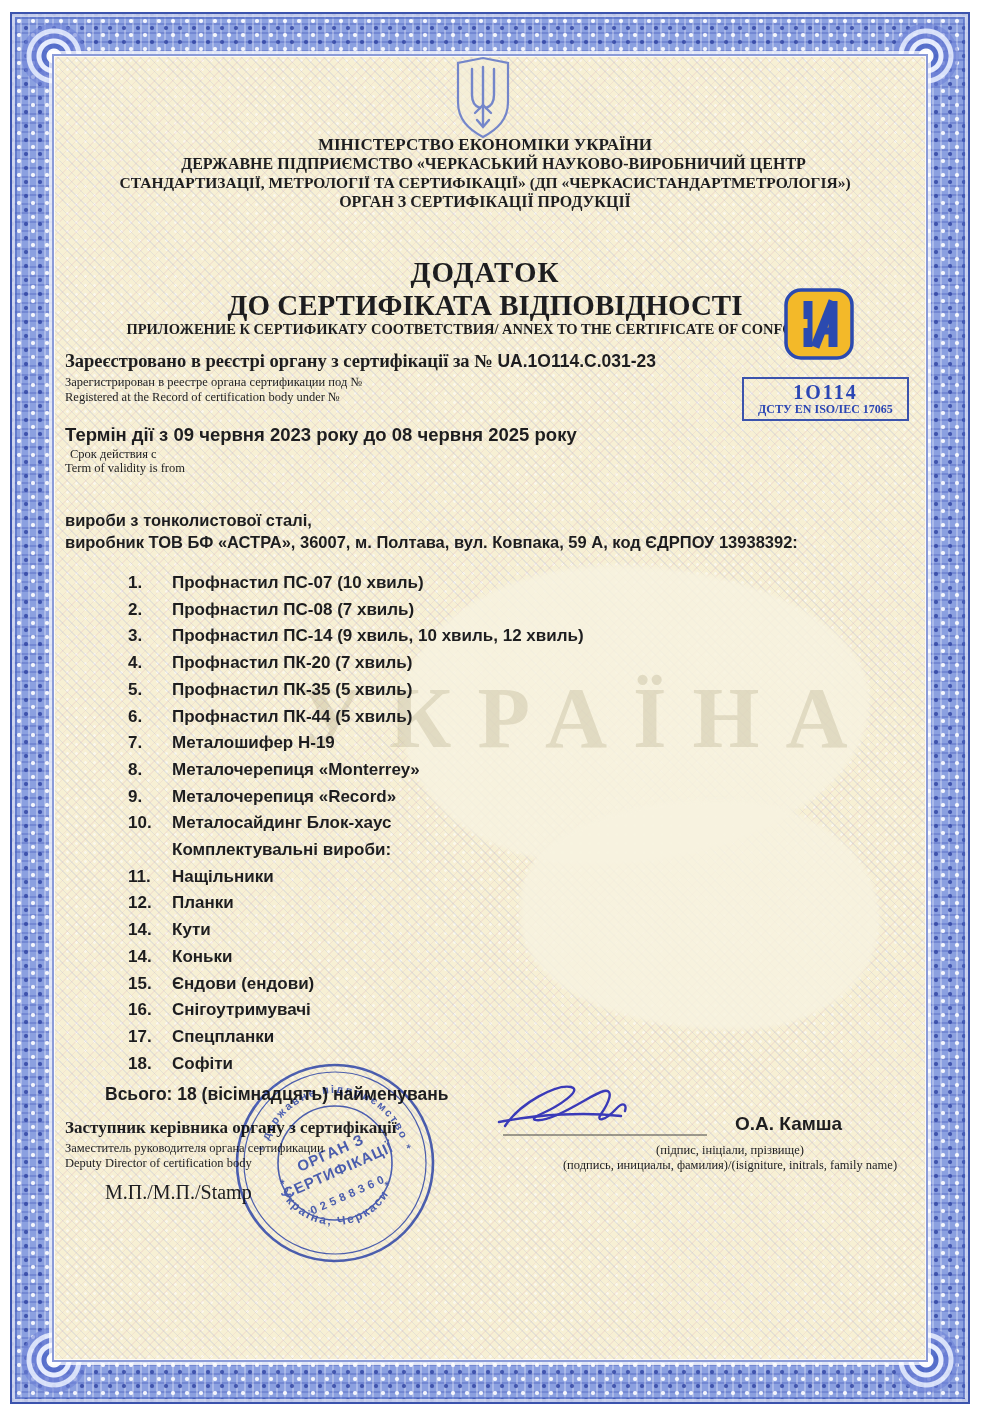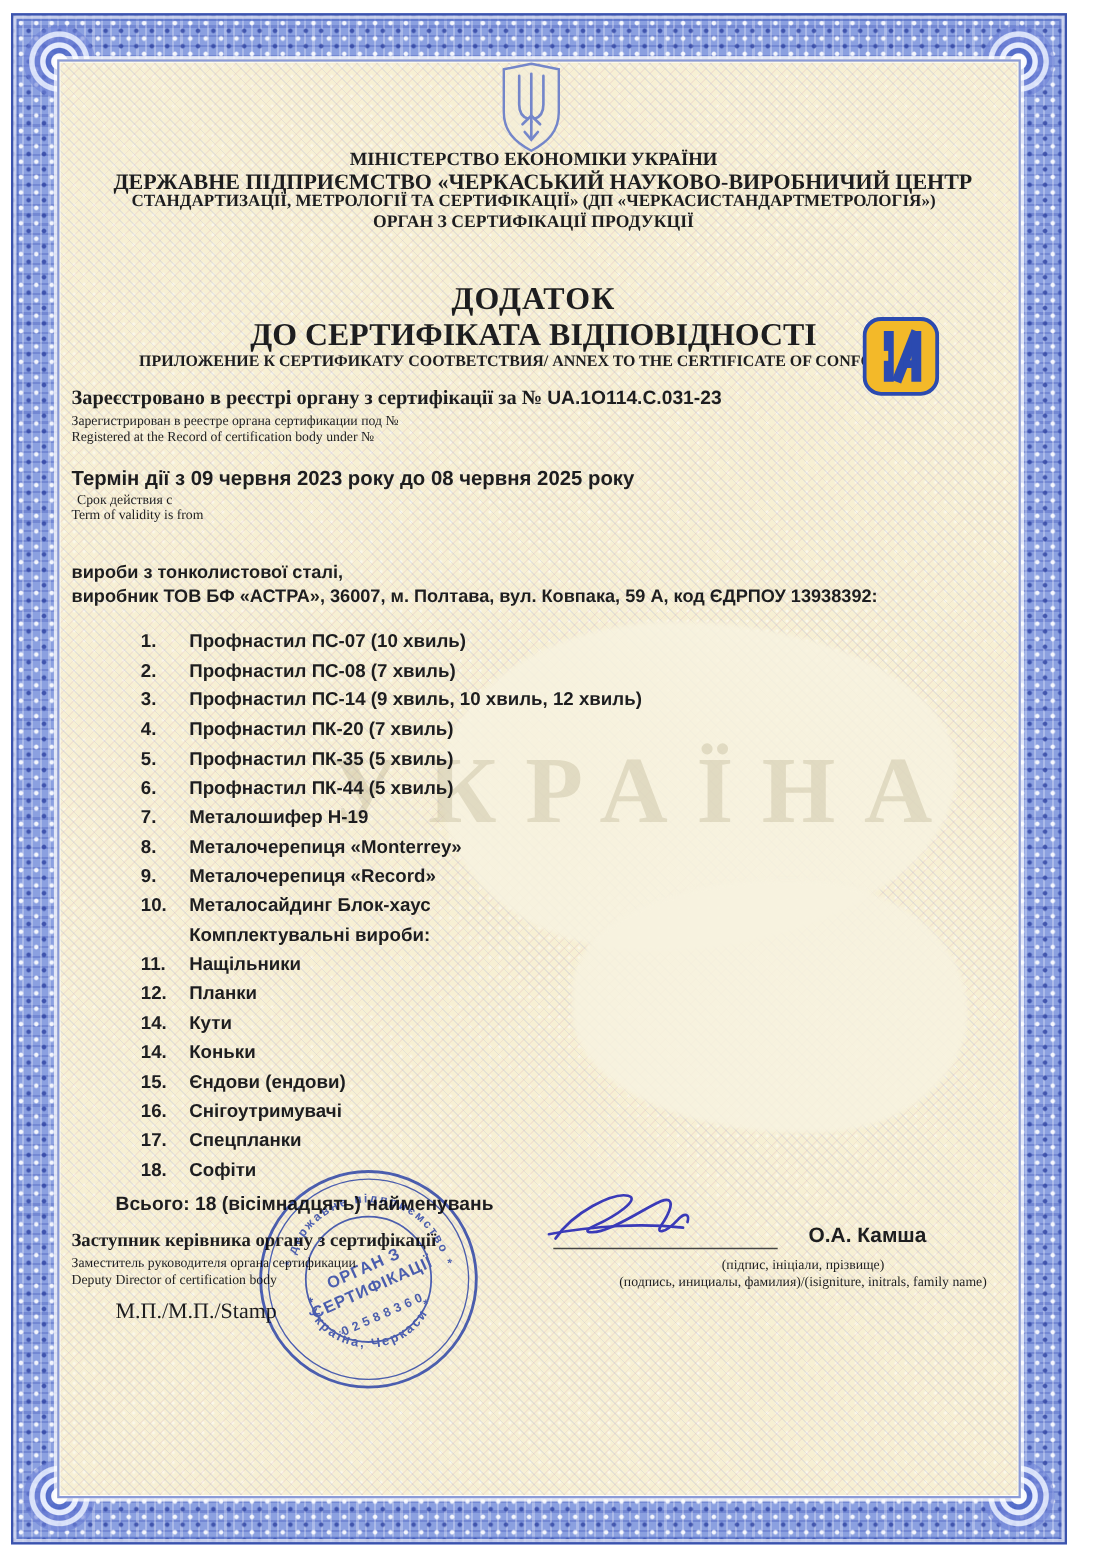--- a/index.html
+++ b/index.html
@@ -35,21 +35,21 @@
   .wm-map{position:absolute;background:rgba(247,242,223,.85);filter:blur(2px);}
   .wm-text{position:absolute;left:300px;top:668px;white-space:nowrap;
     font:700 86px "Liberation Serif",serif;letter-spacing:26px;
     color:rgba(176,166,128,.30);text-align:right;}
   .t{position:absolute;white-space:nowrap;}
   .ctr{text-align:center;white-space:normal;}
   .serifB{font-family:"Liberation Serif",serif;font-weight:700;}
   .serifR{font-family:Liberation Serif, serif;font-weight:400;}
   .sansB{font-family:Liberation Sans, sans-serif;font-weight:700;}
   .hdr1{left:60px;right:90px;top:135px;font-size:17px;}
-  .hdr2{left:77px;right:90px;top:155px;font-size:20px;}
+  .hdr2{left:77px;right:90px;top:155px;font-size:16px;}
   .hdr3{left:60px;right:90px;top:174px;font-size:15.5px;}
   .hdr4{left:60px;right:90px;top:193px;font-size:16px;}
   .title1{left:60px;right:90px;top:256px;font-size:29px;letter-spacing:1px;}
   .title2{left:60px;right:90px;top:289px;font-size:29px;}
   .subtitle{left:60px;right:90px;top:321px;font-size:14.5px;}
   .small{font-size:12.5px;}
   .reg-line{left:65px;top:351px;font-size:18.5px;}
   .reg-num{font-family:"Liberation Sans",sans-serif;font-size:17.5px;}
   .validity{left:65px;top:424px;font-size:18.5px;}
   .prod{font-size:16.5px;}
@@ -111,20 +111,24 @@
   <svg class="logo-svg" width="70" height="72" viewBox="0 0 70 72">
     <rect x="2" y="2" width="66" height="68" rx="15" fill="#f3b929" stroke="#2b4ab0" stroke-width="3.5"></rect>
     <g stroke="#2b4ab0" stroke-width="9" fill="none">
       <path d="M24 13 V59"></path>
       <path d="M31 59 L49 13"></path>
       <path d="M49 13 V59"></path>
       <path d="M37 43 H49" stroke-width="7"></path>
     </g>
     <rect x="17.5" y="31" width="6" height="9" fill="#f3b929"></rect>
   </svg>
+  <div class="badge-box">
+    <div class="badge-code">1O114</div>
+    <div class="badge-std">ДСТУ EN ISO/IEC 17065</div>
+  </div>
 
   <div class="t reg-line">
     <span class="serifB">Зареєстровано в реєстрі органу з сертифікації за №</span>
     <span class="sansB reg-num">UA.1O114.C.031-23</span>
   </div>
   <div class="t serifR small" style="left:65px;top:375px;">Зарегистрирован в реестре органа сертификации под №</div>
   <div class="t serifR small" style="left:65px;top:390px;">Registered at the Record of certification body under №</div>
 
   <div class="t sansB validity">Термін дії з 09 червня 2023 року  до  08 червня 2025 року</div>
   <div class="t serifR small" style="left:70px;top:447px;text-align:right;">Срок действия с</div>

